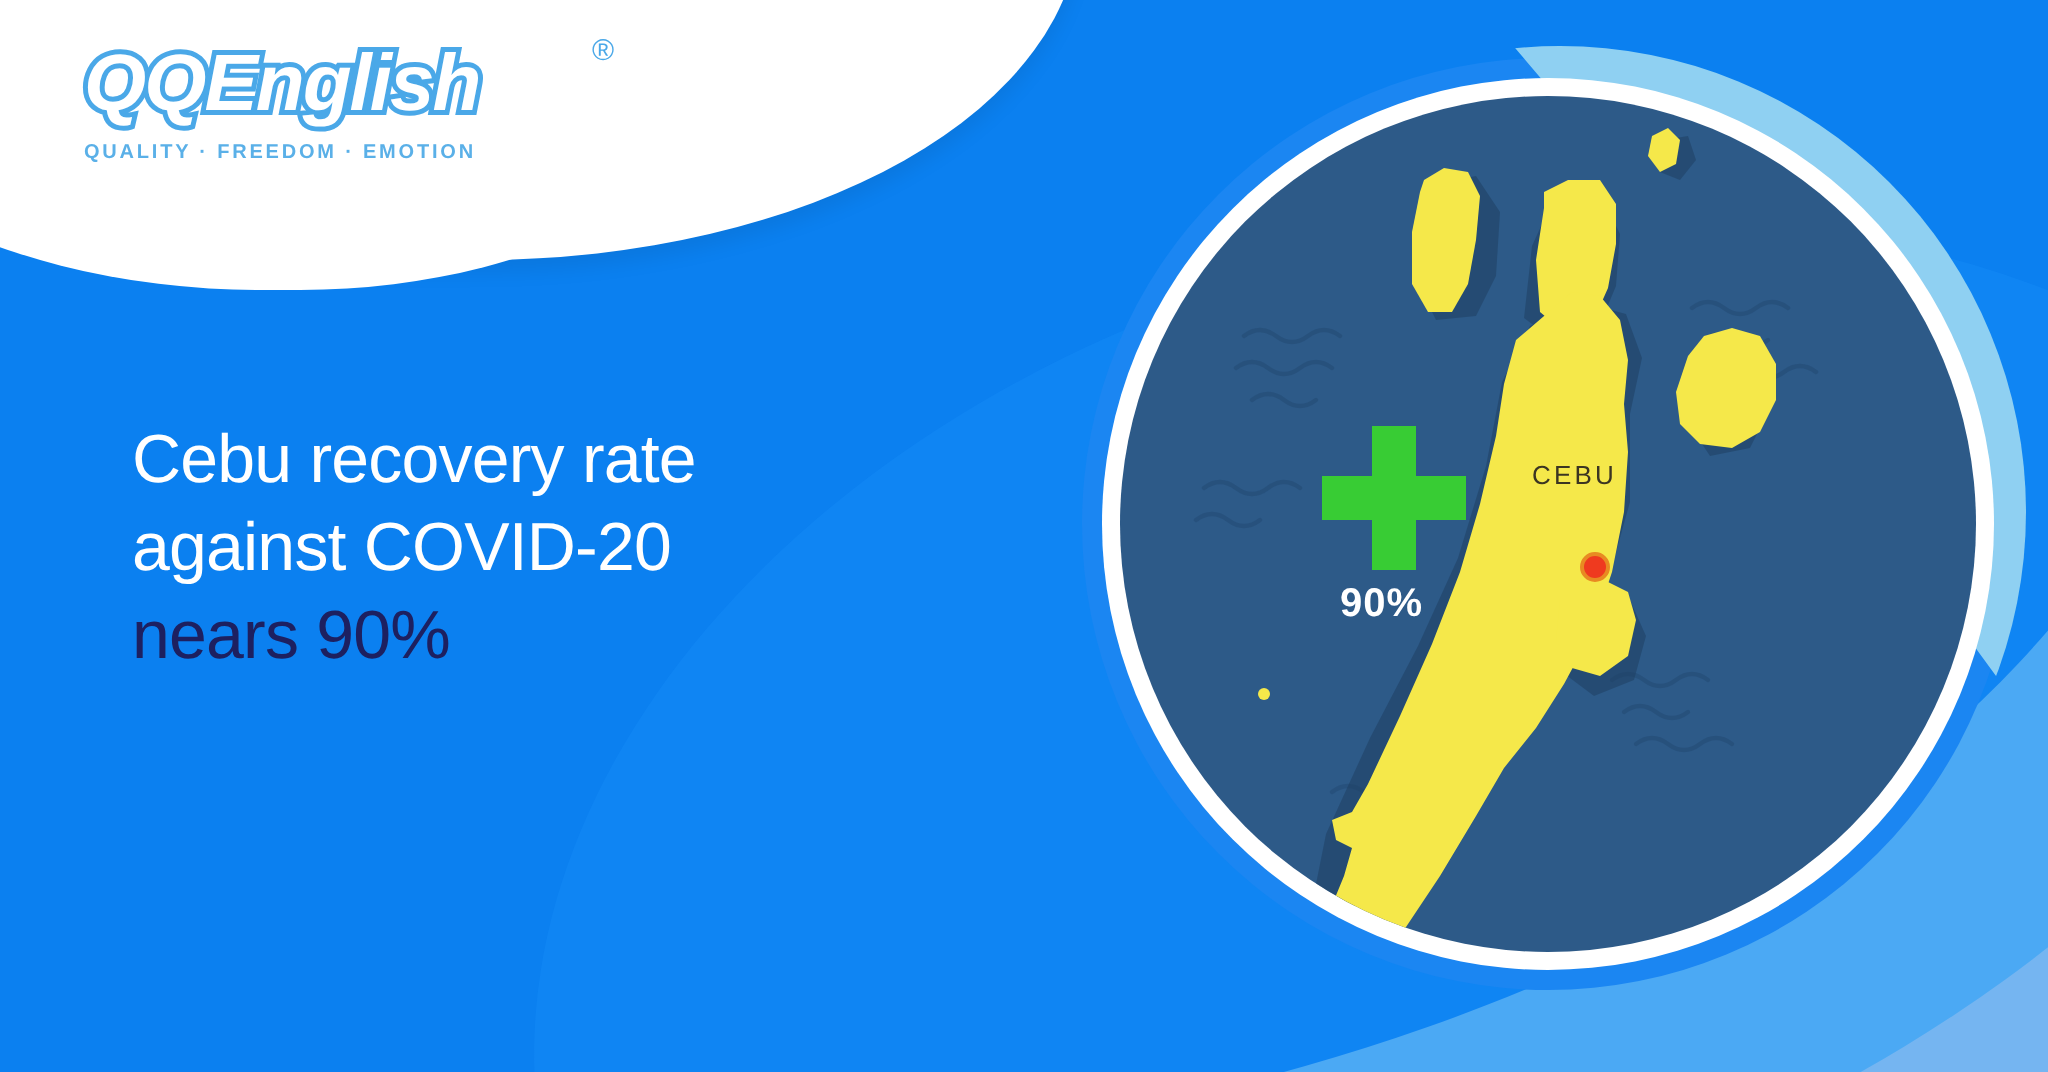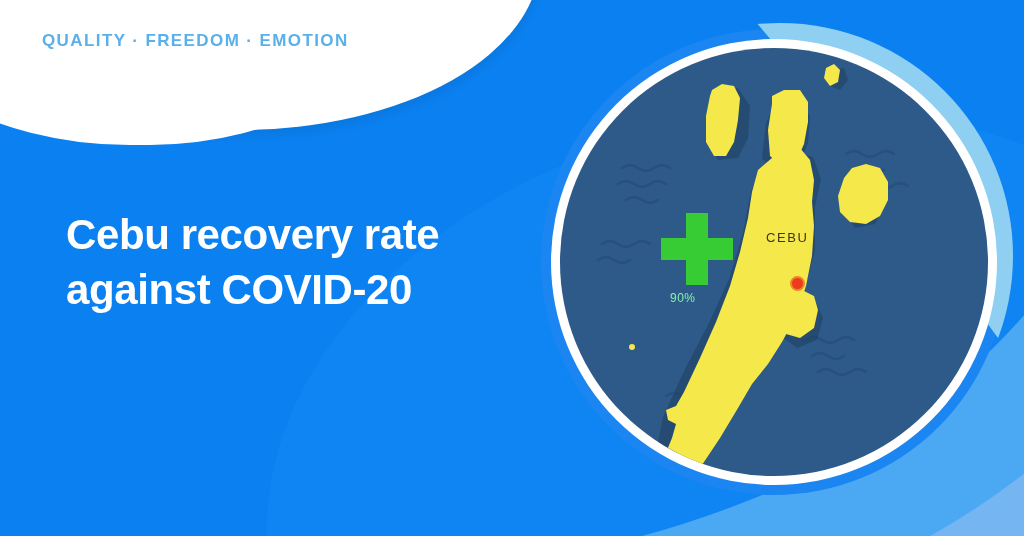--- a/index.html
+++ b/index.html
@@ -98,36 +98,36 @@
     right: 36px;
     top: -4px;
     font-size: 15px;
     color: #4aa8e8;
     -webkit-text-stroke: 0;
     font-style: normal;
     font-weight: normal;
   }
   .logo-tagline {
     margin-top: 9px;
-    font-size: 17px;
+    font-size: 10px;
     letter-spacing: 1.4px;
     color: #5ab0e8;
     font-weight: bold;
     white-space: nowrap;
   }
 
   
   .headline {
     position: absolute;
     left: 66px;
     top: 208px;
     z-index: 6;
     line-height: 1.30;
-    font-size: 42px;
-    font-weight: bold;
+    font-size: 34px;
+    font-weight: normal;
     letter-spacing: -0.4px;
   }
   .headline .ln-white { color: #ffffff; display: block; }
   .headline .ln-navy  { color: #1d2060; display: block; }
 
   
   .circle-wrap {
     position: absolute;
     left: 541px;
     top: 29px;
@@ -173,23 +173,23 @@
     font-size: 13px;
     letter-spacing: 1.6px;
     color: #3b3522;
     font-weight: normal;
     z-index: 4;
   }
   .pct-label {
     position: absolute;
     left: 110px;
     top: 243px;
-    font-size: 12px;
-    font-weight: normal;
-    color: #86efac;
+    font-size: 20px;
+    font-weight: bold;
+    color: #ffffff;
     letter-spacing: 0.5px;
     z-index: 4;
   }
   .cross {
     position: absolute;
     left: 101px;
     top: 165px;
     width: 72px;
     height: 72px;
     z-index: 4;
@@ -221,26 +221,31 @@
 <div id="poster">
 
   <div class="bg-base"></div>
   <div class="bg-lightblue-band"></div>
   <div class="bg-blue"></div>
   <div class="bg-blue-soft"></div>
   <div class="bg-white-top"></div>
   <div class="bg-white-top-2"></div>
 
   <div class="logo-block">
+    <div class="logo-wordmark">
+      <span>QQEnglish</span>
+      <span class="logo-reg">®</span>
+    </div>
     <div class="logo-tagline">QUALITY · FREEDOM · EMOTION</div>
   </div>
 
   <div class="headline">
     <span class="ln-white">Cebu recovery rate</span>
     <span class="ln-white">against COVID-20</span>
+    <span class="ln-navy">nears 90%</span>
   </div>
 
   <div class="circle-wrap">
     <div class="ring-blue"></div>
     <div class="ring-lightblue"></div>
     <div class="ring-white"></div>
 
     <div class="ocean">
       <svg width="428" height="428" viewBox="0 0 428 428">
 

